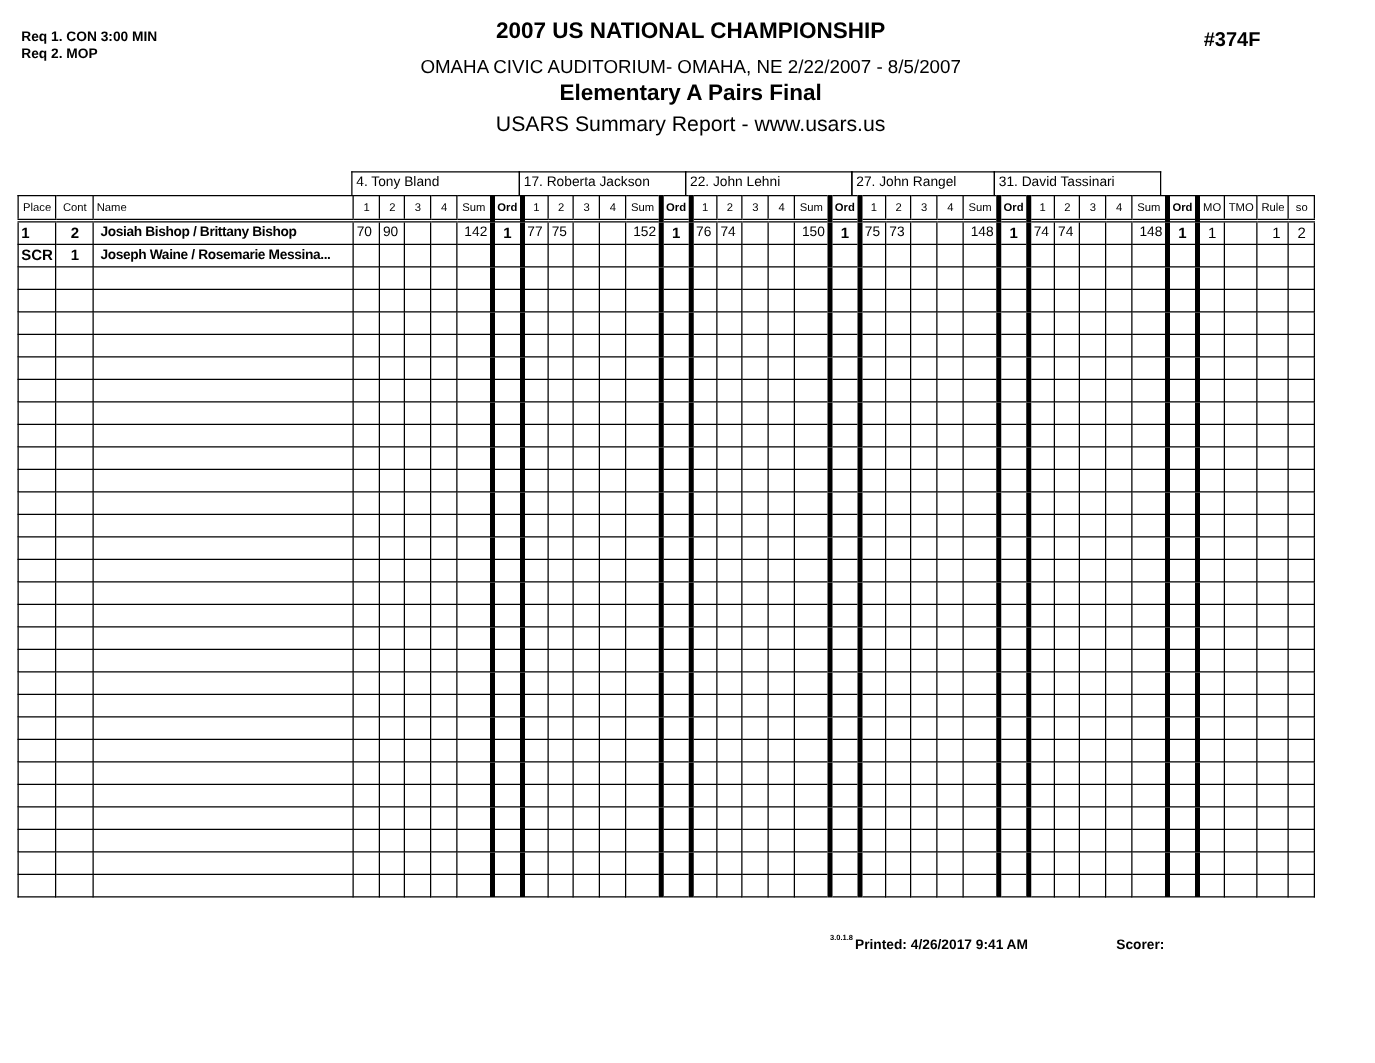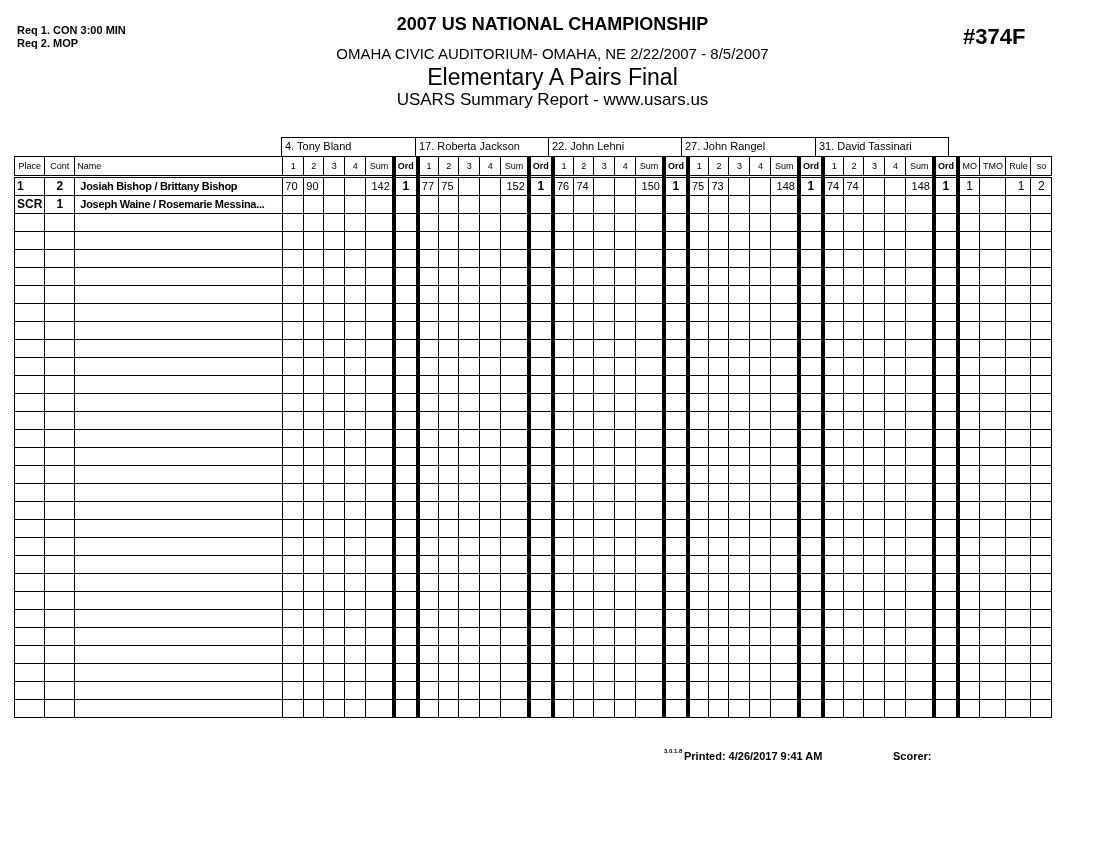--- a/index.html
+++ b/index.html
@@ -1,23 +1,23 @@
 <!DOCTYPE html>
 <html><head>
 <meta charset="utf-8">
 <style>
   html, body { margin:0; padding:0; background:#ffffff; }
   body { width:1100px; height:850px; position:relative; overflow:hidden; font-family:"Liberation Sans", sans-serif; color:#000; }
   .req { position:absolute; left:17px; top:24px; font-size:11px; font-weight:bold; line-height:13px; }
   .hdr { position:absolute; left:300px; width:505px; text-align:center; white-space:nowrap; }
   .h1 { top:14px; font-size:18px; font-weight:bold; }
   .h2 { top:45px; font-size:15px; }
-  .h3 { top:64px; font-size:23px; font-weight:normal; }
+  .h3 { top:64px; font-size:18px; font-weight:bold; }
   .h4 { top:90px; font-size:17px; }
-  .eventno { position:absolute; left:963px; top:24px; font-size:22px; font-weight:bold; }
+  .eventno { position:absolute; left:963px; top:24px; font-size:16px; font-weight:bold; }
 
   .judges { position:absolute; left:281px; top:137px; height:19px; display:flex; }
   .judge { width:132px; height:19px; border:1px solid #000; border-bottom:none; margin-right:-1px; font-size:11px; line-height:17px; padding-left:3px; box-sizing:border-box; }
 
   table.grid { position:absolute; left:14px; top:156px; border-collapse:collapse; table-layout:fixed;padding-left:20px; }
   table.grid td { border:1px solid #000; height:18px; padding:0 2px; font-size:11px; line-height:17px; overflow:hidden; white-space:nowrap; box-sizing:border-box; }
   table.grid tr.head td { font-size:9px; text-align:center; border-bottom:3px double #000; height:20px; }
   table.grid tr.head td.nm { text-align:left; }
   table.grid td.ord { border-left:4px solid #000; border-right:4px solid #000; text-align:center; font-weight:bold; font-size:12px; }
   table.grid tr.head td.ord { font-weight:bold; font-size:9px; }
@@ -45,21 +45,21 @@
 <div class="hdr h1">2007 US NATIONAL CHAMPIONSHIP</div>
 <div class="hdr h2">OMAHA CIVIC AUDITORIUM- OMAHA, NE  2/22/2007 - 8/5/2007</div>
 <div class="hdr h3">Elementary A Pairs Final</div>
 <div class="hdr h4">USARS Summary Report - www.usars.us</div>
 <div class="eventno">#374F</div>
 
 <div class="judges">
   <div class="judge" style="width:135px">4.  Tony  Bland</div>
   <div class="judge" style="width:134px">17.  Roberta Jackson</div>
   <div class="judge" style="width:134px">22.  John Lehni</div>
-  <div class="judge" style="width:135px">27.  John Rangel</div>
+  <div class="judge" style="width:115px">27.  John Rangel</div>
   <div class="judge" style="width:134px">31.  David Tassinari</div>
 </div>
 
 <table class="grid">
   <colgroup id="cols">
       <col style="width: 29px;">
       <col style="width: 30px;">
       <col style="width: 208px;">
       <col style="width: 21px;">
       <col style="width: 20px;">

